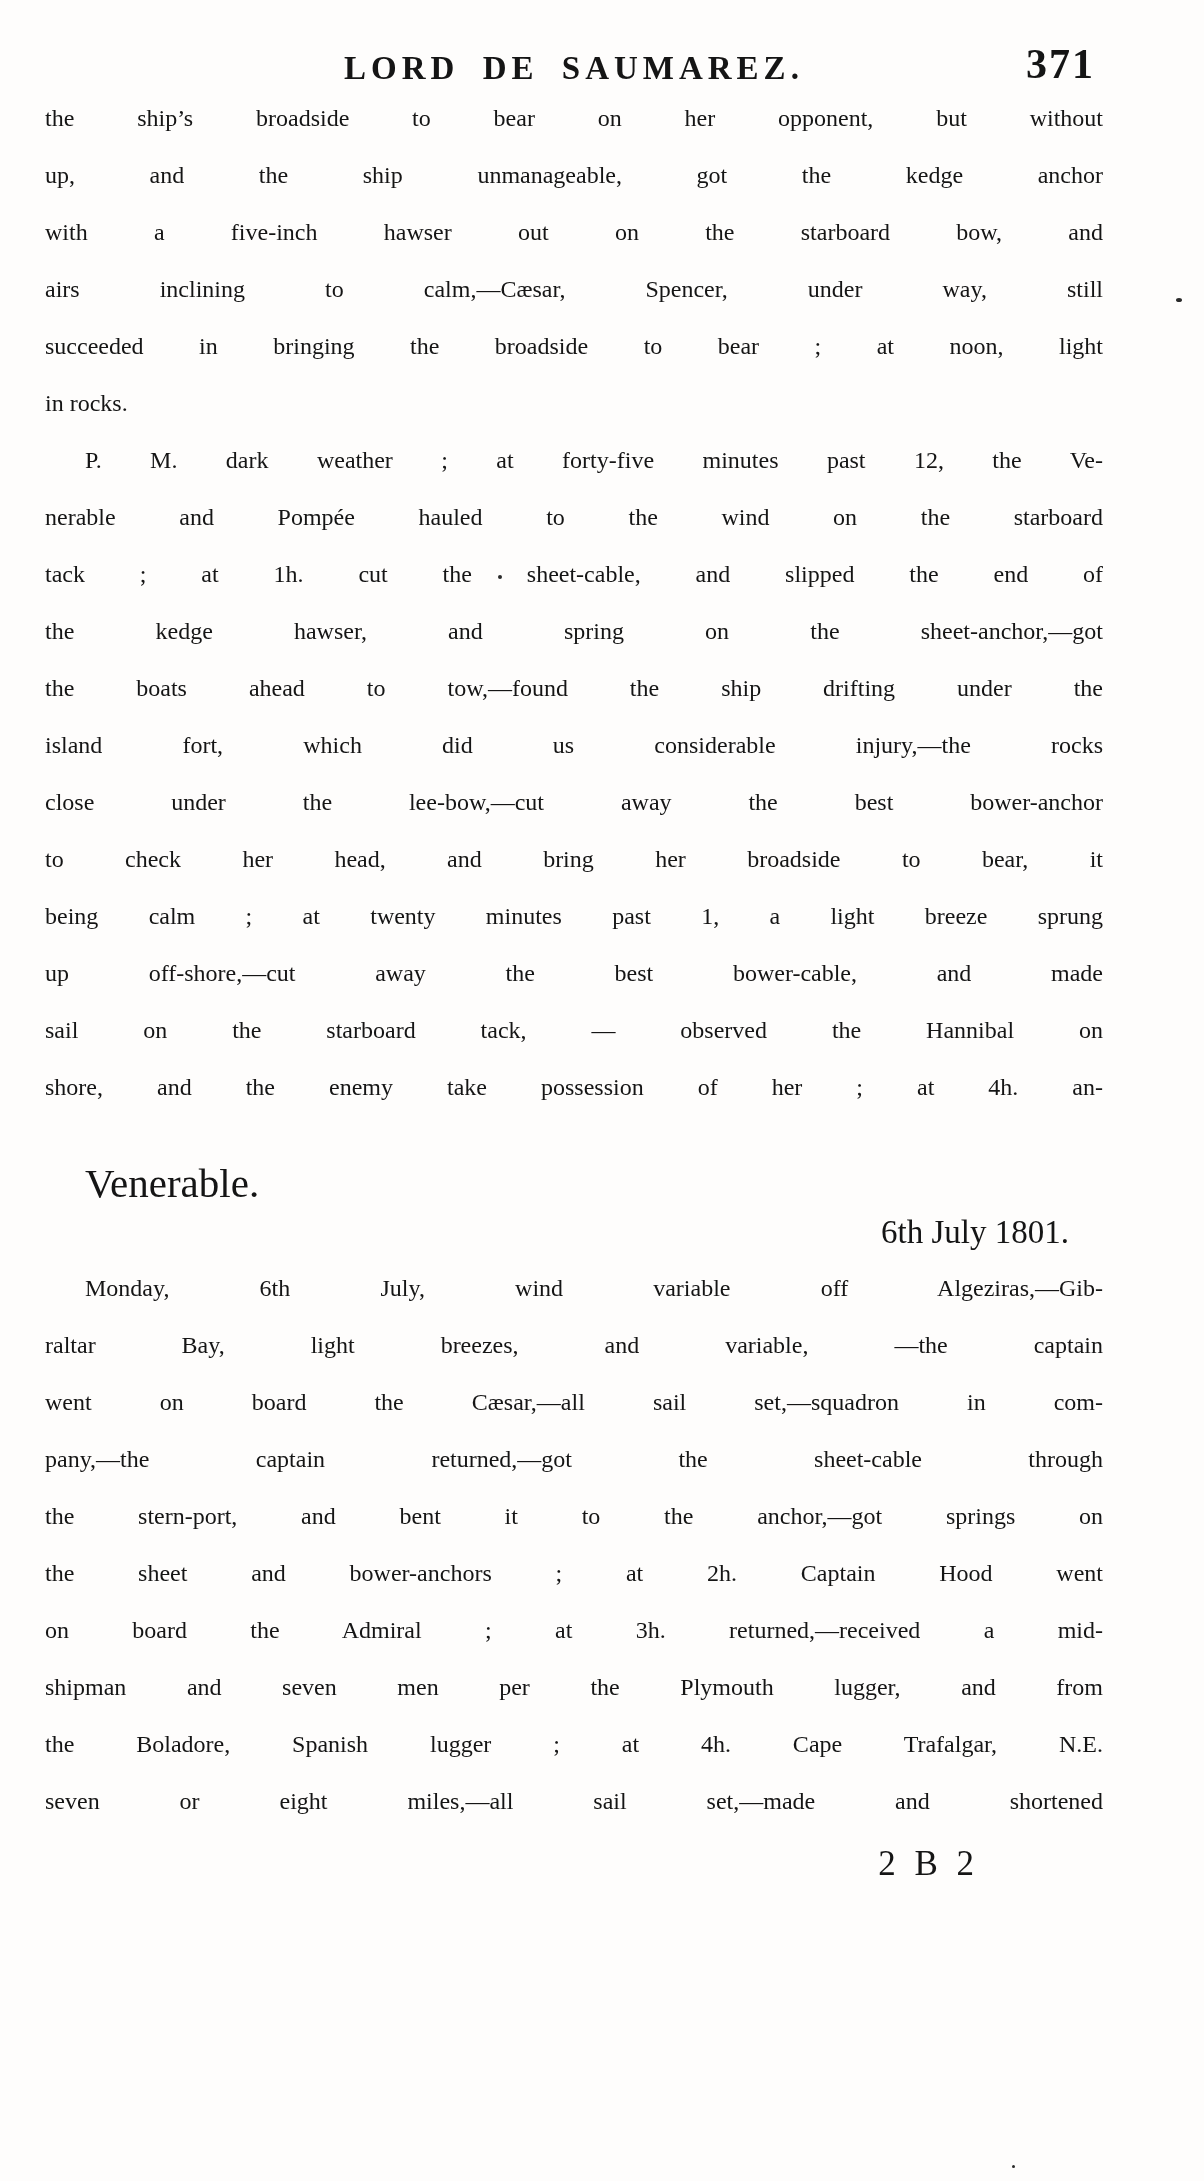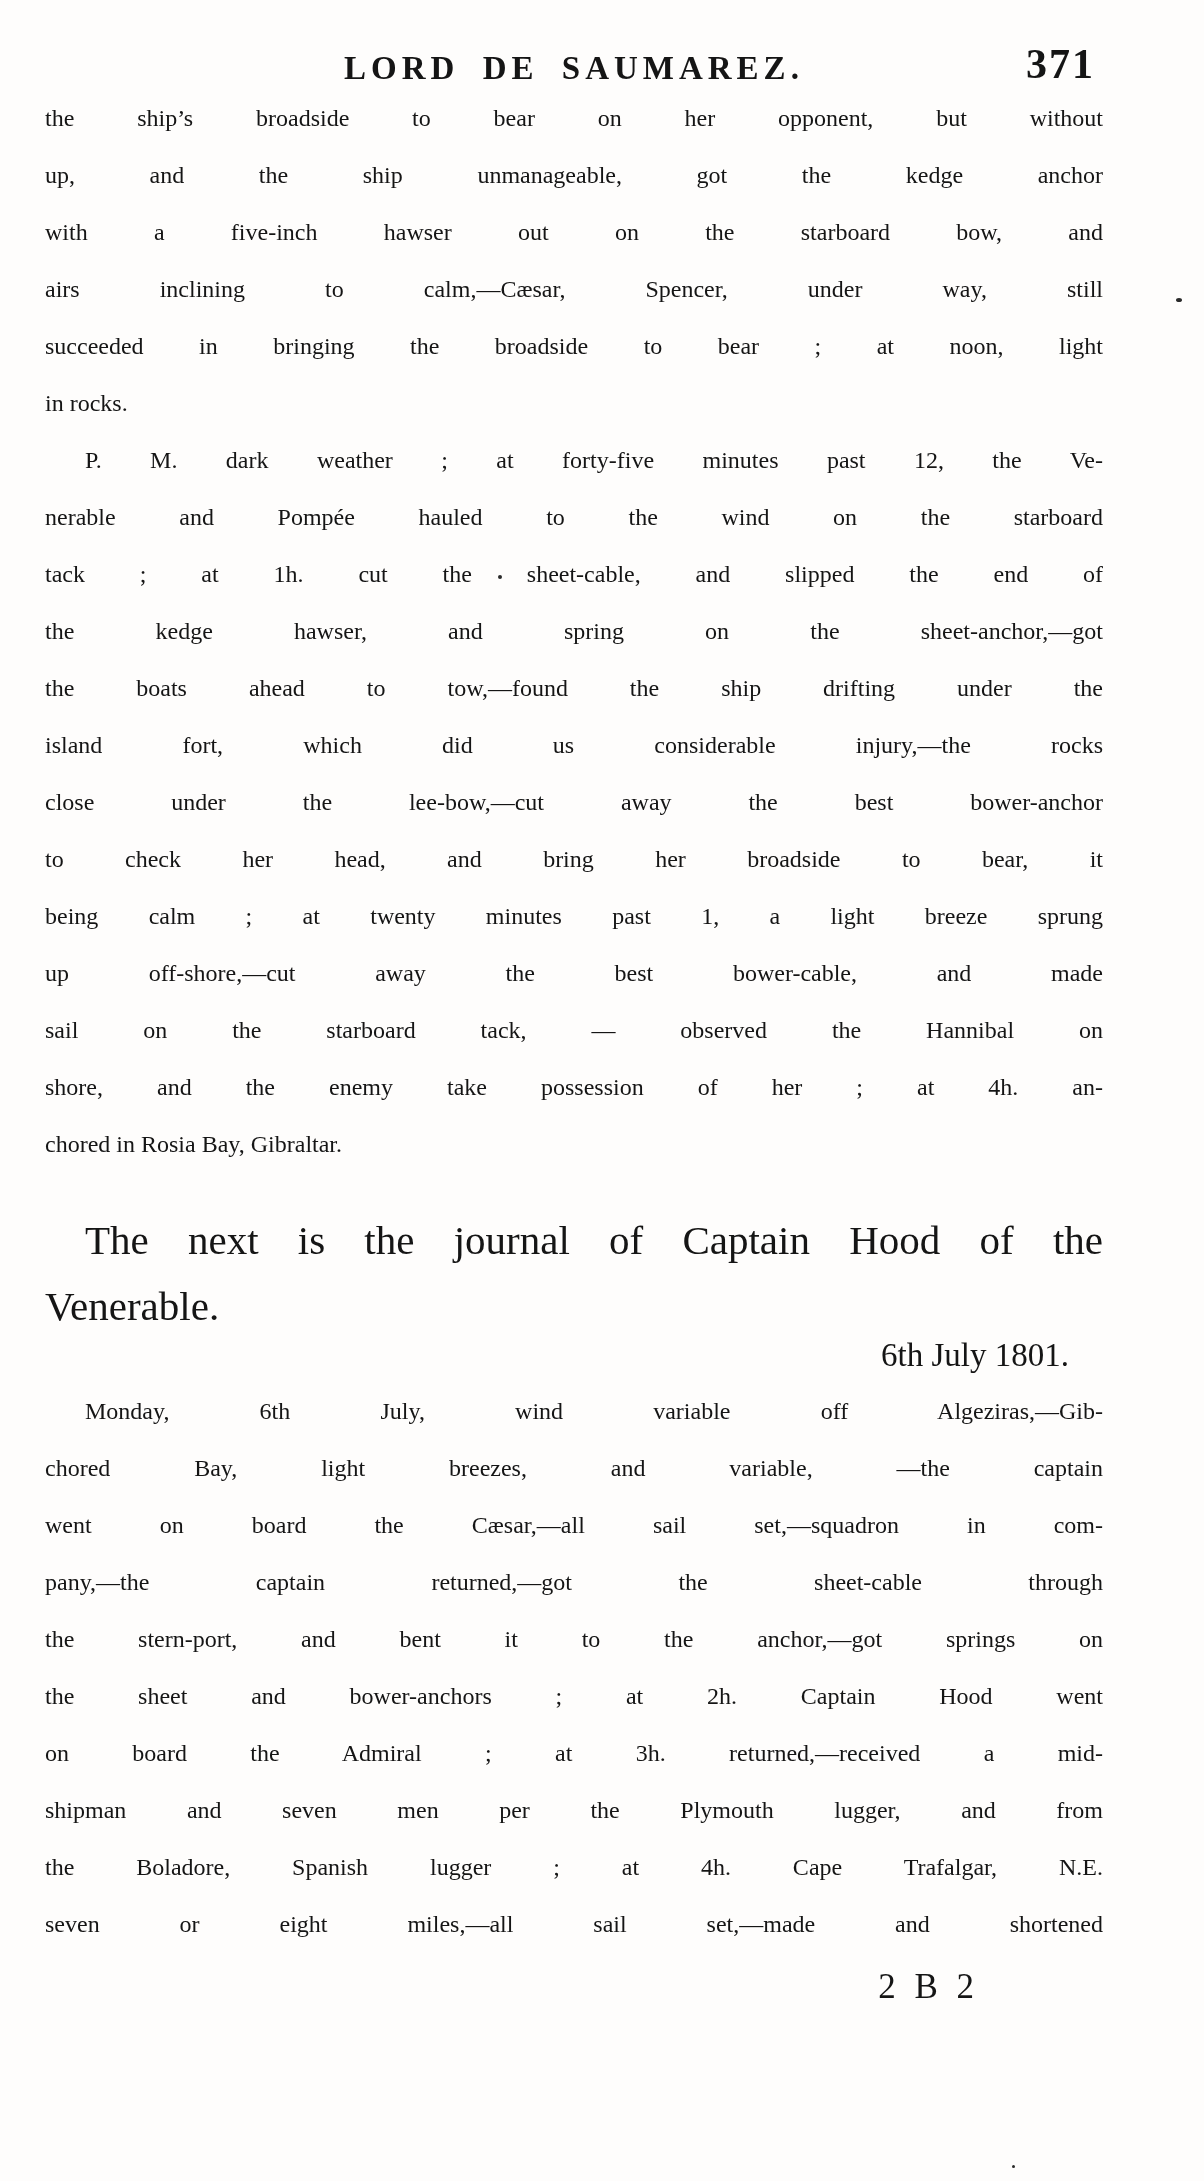--- a/index.html
+++ b/index.html
@@ -79,33 +79,31 @@
         <div class="j">tack ; at 1h. cut the sheet-cable, and slipped the end of</div>
         <div class="j">the kedge hawser, and spring on the sheet-anchor,—got</div>
         <div class="j">the boats ahead to tow,—found the ship drifting under the</div>
         <div class="j">island fort, which did us considerable injury,—the rocks</div>
         <div class="j">close under the lee-bow,—cut away the best bower-anchor</div>
         <div class="j">to check her head, and bring her broadside to bear, it</div>
         <div class="j">being calm ; at twenty minutes past 1, a light breeze sprung</div>
         <div class="j">up off-shore,—cut away the best bower-cable, and made</div>
         <div class="j">sail on the starboard tack, — observed the Hannibal on</div>
         <div class="j">shore, and the enemy take possession of her ; at 4h. an-</div>
-        <div class="pl">chored in Rosia Bay, Gibraltar.</div>
       </div>
 
     <div class="para large-para indent">
-        <div class="j">The next is the journal of Captain Hood of the</div>
         <div class="pl">Venerable.</div>
       </div>
 
     <div class="dateline">6th July 1801.</div>
 
     <div class="para body-para indent body-para-4">
         <div class="j">Monday, 6th July, wind variable off Algeziras,—Gib-</div>
-        <div class="j">chored Bay, light breezes, and variable, —the captain</div>
+        <div class="j">raltar Bay, light breezes, and variable, —the captain</div>
         <div class="j">went on board the Cæsar,—all sail set,—squadron in com-</div>
         <div class="j">pany,—the captain returned,—got the sheet-cable through</div>
         <div class="j">the stern-port, and bent it to the anchor,—got springs on</div>
         <div class="j">the sheet and bower-anchors ; at 2h. Captain Hood went</div>
         <div class="j">on board the Admiral ; at 3h. returned,—received a mid-</div>
         <div class="j">shipman and seven men per the Plymouth lugger, and from</div>
         <div class="j">the Boladore, Spanish lugger ; at 4h. Cape Trafalgar, N.E.</div>
         <div class="j">seven or eight miles,—all sail set,—made and shortened</div>
       </div>
 

